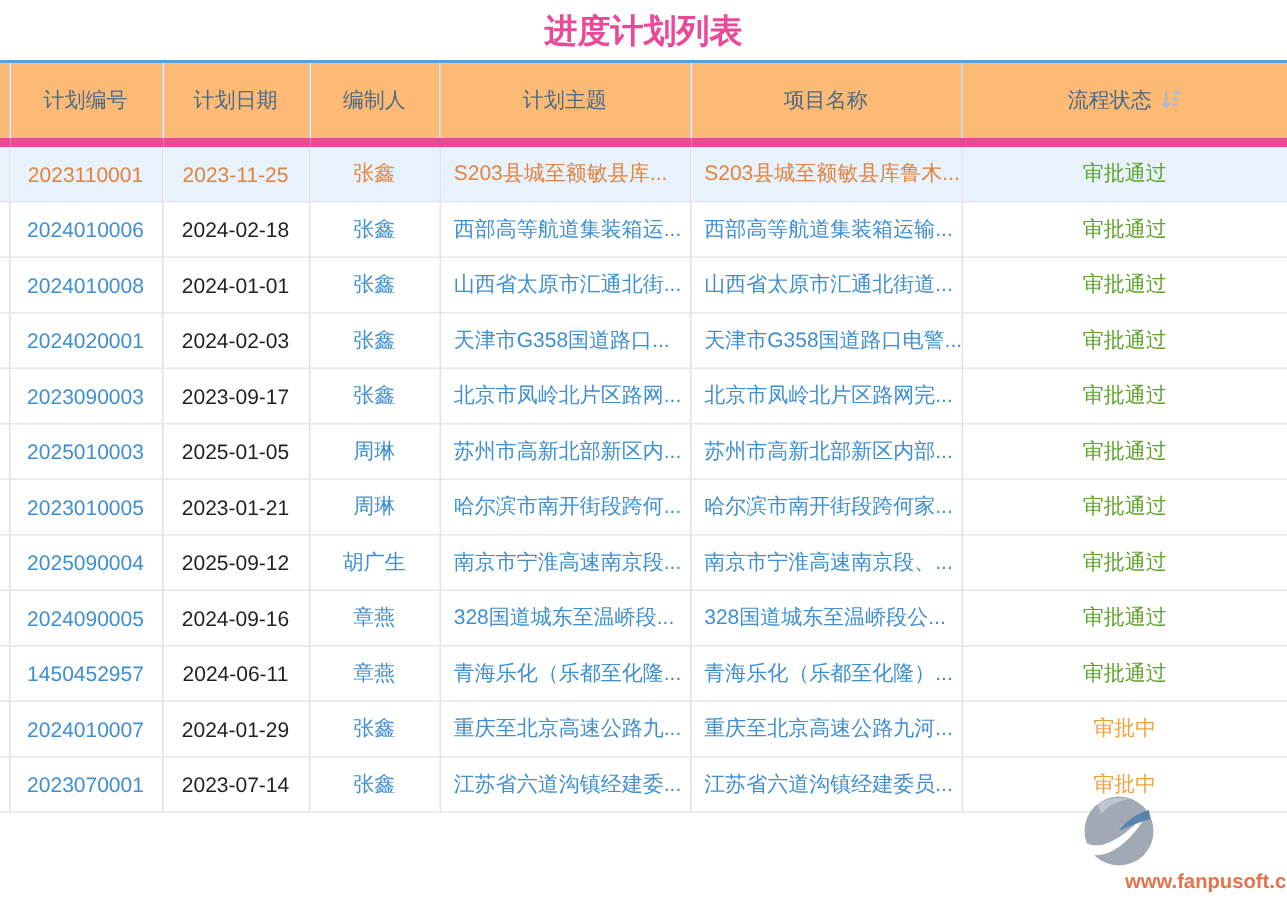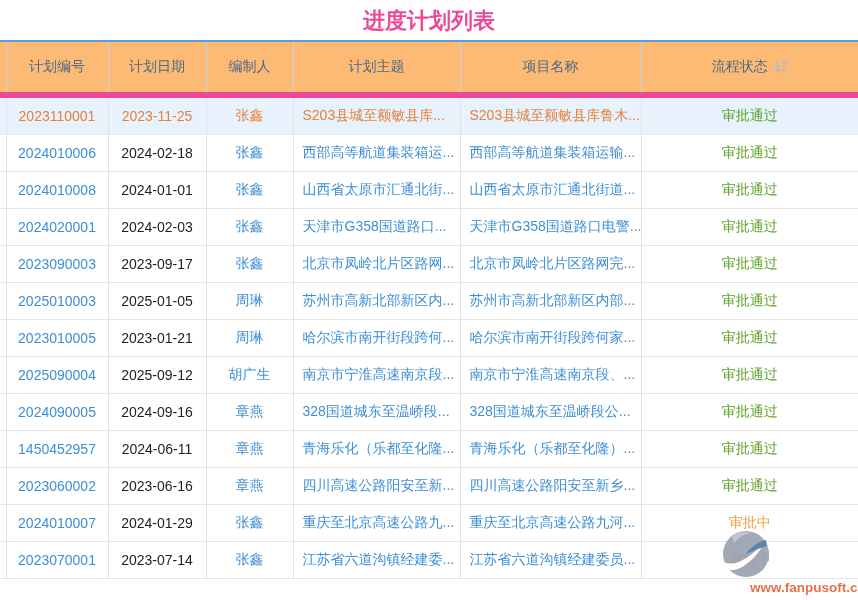--- a/index.html
+++ b/index.html
@@ -196,31 +196,20 @@
           </td>
       <td><a>1450452957</a></td>
       <td class="c-date">2024-06-11</td>
       <td class="c-person">章燕</td>
       <td class="c-subject"><a>青海乐化（乐都至化隆...</a></td>
       <td class="c-project"><a>青海乐化（乐都至化隆）...</a></td>
       <td class="c-status"><span class="status" data-status="approved">审批通过</span></td>
     </tr>
     <tr>
       <td class="sliver">
-            <span class="sliver-num">12</span>
-          </td>
-      <td><a>2023060002</a></td>
-      <td class="c-date">2023-06-16</td>
-      <td class="c-person">章燕</td>
-      <td class="c-subject"><a>四川高速公路阳安至新...</a></td>
-      <td class="c-project"><a>四川高速公路阳安至新乡...</a></td>
-      <td class="c-status"><span class="status" data-status="approved">审批通过</span></td>
-    </tr>
-    <tr>
-      <td class="sliver">
             <span class="sliver-num">13</span>
           </td>
       <td><a>2024010007</a></td>
       <td class="c-date">2024-01-29</td>
       <td class="c-person">张鑫</td>
       <td class="c-subject"><a>重庆至北京高速公路九...</a></td>
       <td class="c-project"><a>重庆至北京高速公路九河...</a></td>
       <td class="c-status"><span class="status" data-status="pending">审批中</span></td>
     </tr>
     <tr>

